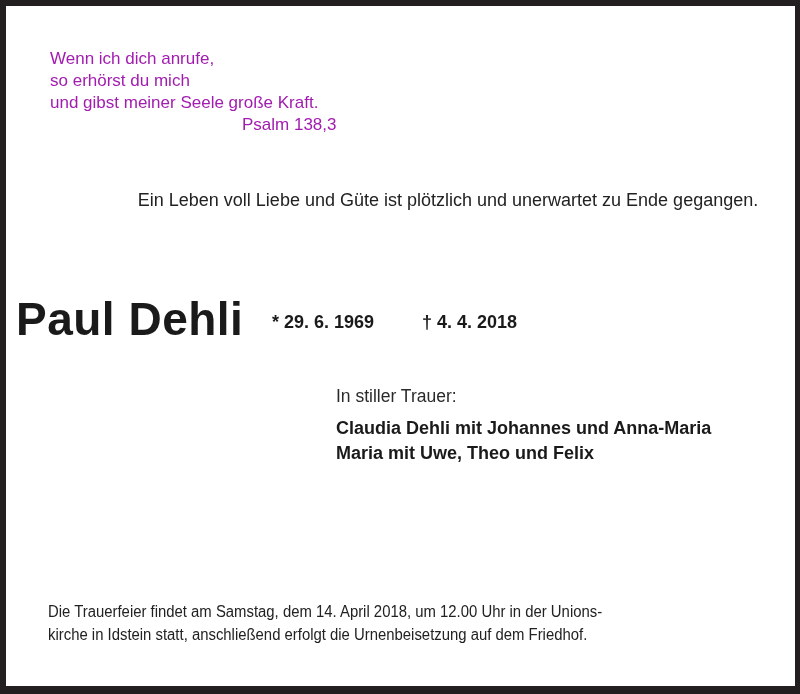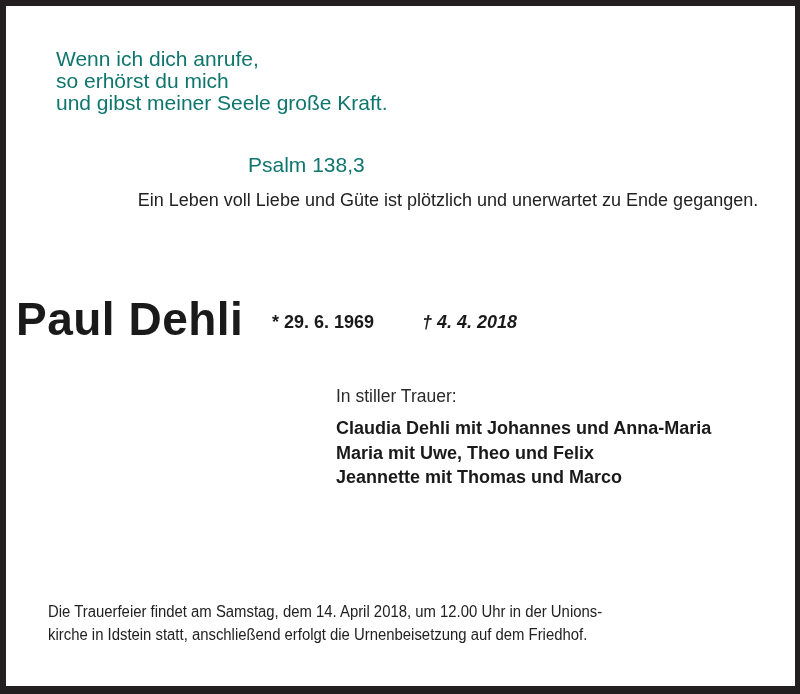--- a/index.html
+++ b/index.html
@@ -1,25 +1,25 @@
 <!DOCTYPE html>
 <html><head>
 <meta charset="utf-8">
 <style>
   html, body { margin:0; padding:0; background:#fff; }
   body { width:800px; height:694px; position:relative; overflow:hidden; font-family:"Liberation Sans", sans-serif; color:#1e1e1e; }
   .frame { position:absolute; left:0; top:0; width:800px; height:694px; box-sizing:border-box;
     border-top:6px solid #231f20; border-left:6px solid #231f20; border-right:5px solid #231f20; border-bottom:8px solid #231f20; background:#fff; }
-  .verse { position:absolute; left:56px; top:48px; font-size:21px; line-height:22px; color:#0f766e; }
+  .verse { position:absolute; left:50px; top:48px; font-size:17px; line-height:22px; color:#a21caf; }
   .verse div { white-space:nowrap; }
-  .verse .ref { position:absolute; left:192px; top:66px; white-space:nowrap;margin-top:40px; }
+  .verse .ref { position:absolute; left:192px; top:66px; white-space:nowrap; }
   .intro { position:absolute; left:0; width:800px; top:190px; text-align:center; font-size:18px; color:#222; white-space:nowrap;padding-left:48px; }
   .name { position:absolute; left:16px; width:800px; top:252px; text-align:left; font-size:46px; font-weight:bold; color:#1a1a1a; letter-spacing:0.5px;margin-top:40px; }
   .dates { position:absolute; left:272px; top:312px; font-size:18px; font-weight:bold; color:#1a1a1a; white-space:nowrap; }
-  .dates .d2 { position:absolute; left:150px; top:0;font-style:italic; }
+  .dates .d2 { position:absolute; left:150px; top:0; }
   .mourn-label { position:absolute; left:336px; top:386px; font-size:17.5px; color:#2a2a2a; white-space:nowrap;text-align:center; }
   .mourners { position:absolute; left:336px; top:416px; font-size:18px; font-weight:bold; line-height:24.5px; color:#1a1a1a; }
   .mourners div { white-space:nowrap; }
   .service { position:absolute; left:48px; top:600px; font-size:16px; line-height:23px; color:#222; transform:scaleX(0.93); transform-origin:left top; }
   .service div { white-space:nowrap; }
 </style>
 </head>
 <body>
 
 <div class="frame"></div>
@@ -38,19 +38,18 @@
 <div class="dates">
   <span>* 29. 6. 1969</span>
   <span class="d2">† 4. 4. 2018</span>
 </div>
 
 <div class="mourn-label">In stiller Trauer:</div>
 
 <div class="mourners">
   <div>Claudia Dehli mit Johannes und Anna-Maria</div>
   <div>Maria mit Uwe, Theo und Felix</div>
-  <div>Jeannette mit Thomas und Marco</div>
 </div>
 
 <div class="service">
   <div>Die Trauerfeier findet am Samstag, dem 14. April 2018, um 12.00 Uhr in der Unions-</div>
   <div>kirche in Idstein statt, anschließend erfolgt die Urnenbeisetzung auf dem Friedhof.</div>
 </div>
 
 </body></html>

